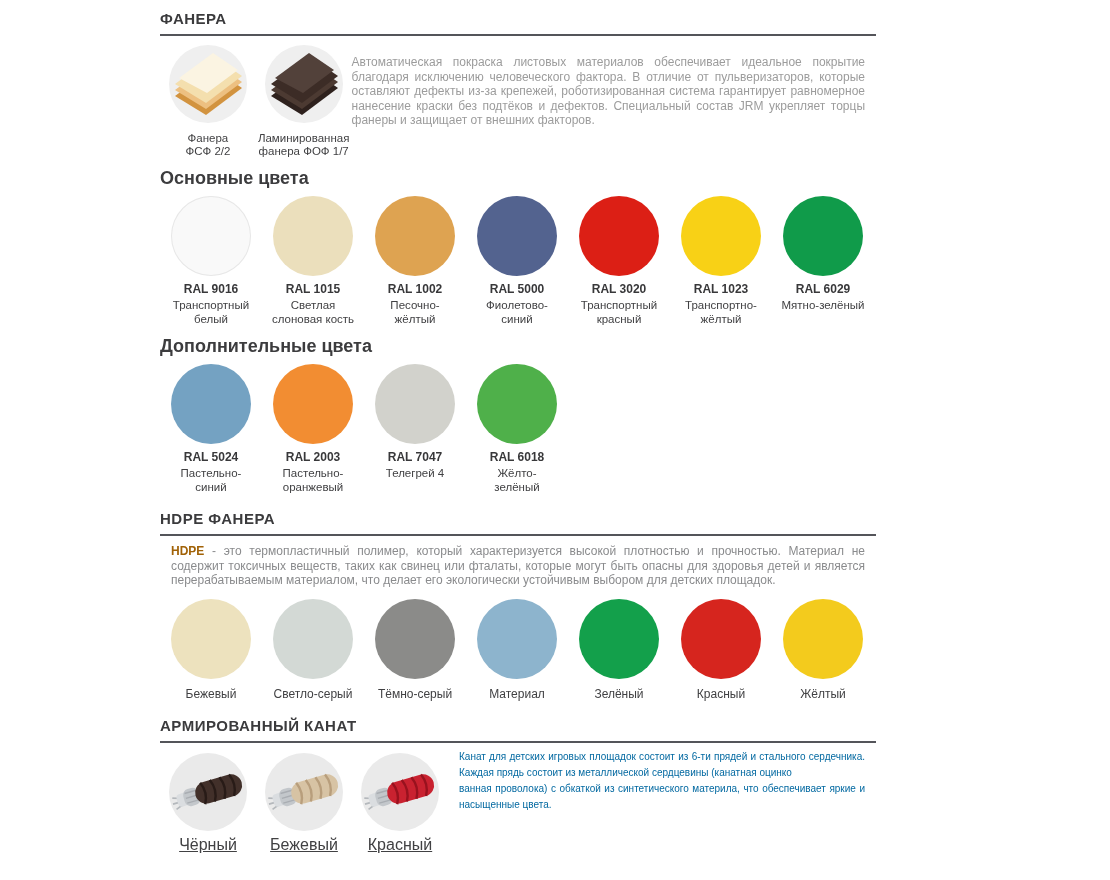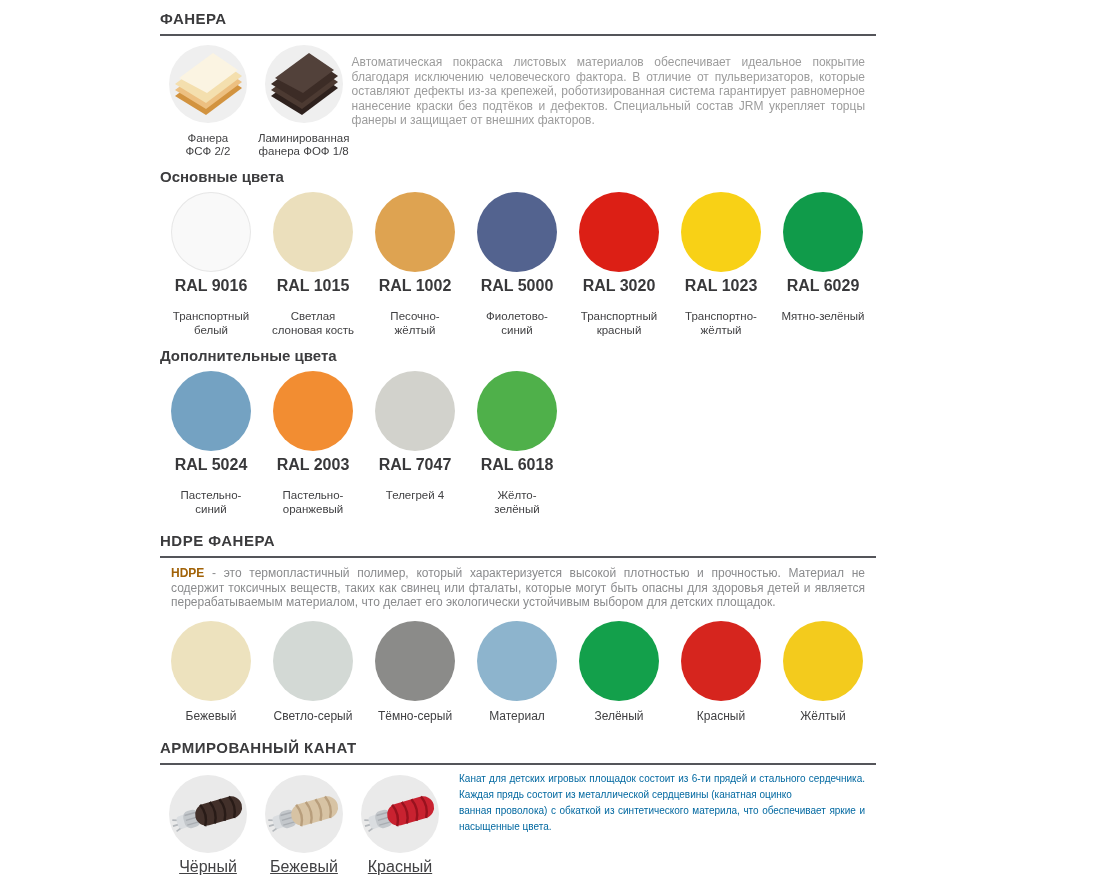--- a/index.html
+++ b/index.html
@@ -14,28 +14,28 @@
   .plywood-row{margin-top:8px;}
   .mat-col{width:97px;text-align:center;}
   .mat-label{margin-top:8px;font-size:11.5px;line-height:13px;color:#3F3F41;white-space:pre-line;}
 
   .desc{text-align:justify;margin:11px;}
   .plywood-desc{margin-left:auto;width:520px;font-size:12px;line-height:14.6px;color:#9C9C9C;}
   .hdpe-desc{margin-top:8px;font-size:12px;line-height:14.6px;color:#8A8B8D;}
   .hdpe-desc .lead{font-weight:700;color:#a16207;}
   .rope-desc{flex:1;margin-top:-4px;font-size:10px;line-height:16.2px;color:#0369a1;white-space:pre-line;}
 
-  .sub-title{font-size:15px;font-weight:700;color:#3C3C3E;margin:10px 0 7px;}
+  .sub-title{font-size:18px;font-weight:700;color:#3C3C3E;margin:10px 0 7px;}
 
   .swatch-row{margin:0;}
   .swatch-col{width:102px;text-align:center;}
   .circle{width:80px;height:80px;border-radius:50%;margin:0 auto;}
   .ring{box-shadow:inset 0 0 0 1px #E7E7E7;}
-  .code{margin-top:7px;font-size:16px;font-weight:700;color:#38383A;line-height:13px;}
-  .cname{margin-top:17px;font-size:11.5px;line-height:14px;color:#414143;white-space:pre-line;}
+  .code{margin-top:7px;font-size:12px;font-weight:700;color:#38383A;line-height:13px;}
+  .cname{margin-top:2px;font-size:11.5px;line-height:14px;color:#414143;white-space:pre-line;}
   .hdpe-row{margin-top:9px;}
   .hdpe-row .cname{margin-top:8px;font-size:12px;}
 
   .rope-row{margin-top:10px;}
   .rope-col{width:96px;text-align:center;}
   .rope-col .cname{margin-top:7px;font-size:16px;text-decoration:underline;}
   svg{display:block;margin:0 auto;}
 </style>
 </head>
 <body>
@@ -64,21 +64,21 @@
         <span>
           <svg width="80" height="80" viewBox="0 0 80 80">
             <circle cx="40" cy="40" r="39" fill="#EFEFEF"></circle>
             <polygon points="7,52 45,24 74,44 38,71" fill="#2E211D"></polygon>
             <polygon points="7,46 45,18 74,38 38,65" fill="#4C3A32"></polygon>
             <polygon points="7,40 45,12 74,32 38,59" fill="#3C2C26"></polygon>
             <polygon points="11,34 45,9 70,26 39,49" fill="#52413A"></polygon>
           </svg>
         </span>
         <div class="mat-label">Ламинированная
-фанера ФОФ 1/8</div>
+фанера ФОФ 1/7</div>
       </div>
 
       <p class="desc plywood-desc">Автоматическая покраска листовых материалов обеспечивает идеальное покрытие благодаря исключению человеческого фактора. В отличие от пульверизаторов, которые оставляют дефекты из-за крепежей, роботизированная система гарантирует равномерное нанесение краски без подтёков и дефектов. Специальный состав JRM укрепляет торцы фанеры и защищает от внешних факторов.</p>
     </div>
 
     <div class="sub-title">Основные цвета</div>
     <div class="row swatch-row">
       <div class="swatch-col">
         <div class="circle ring" style="background-color: rgb(249, 249, 249);"></div>
         <div class="code">RAL 9016</div>

